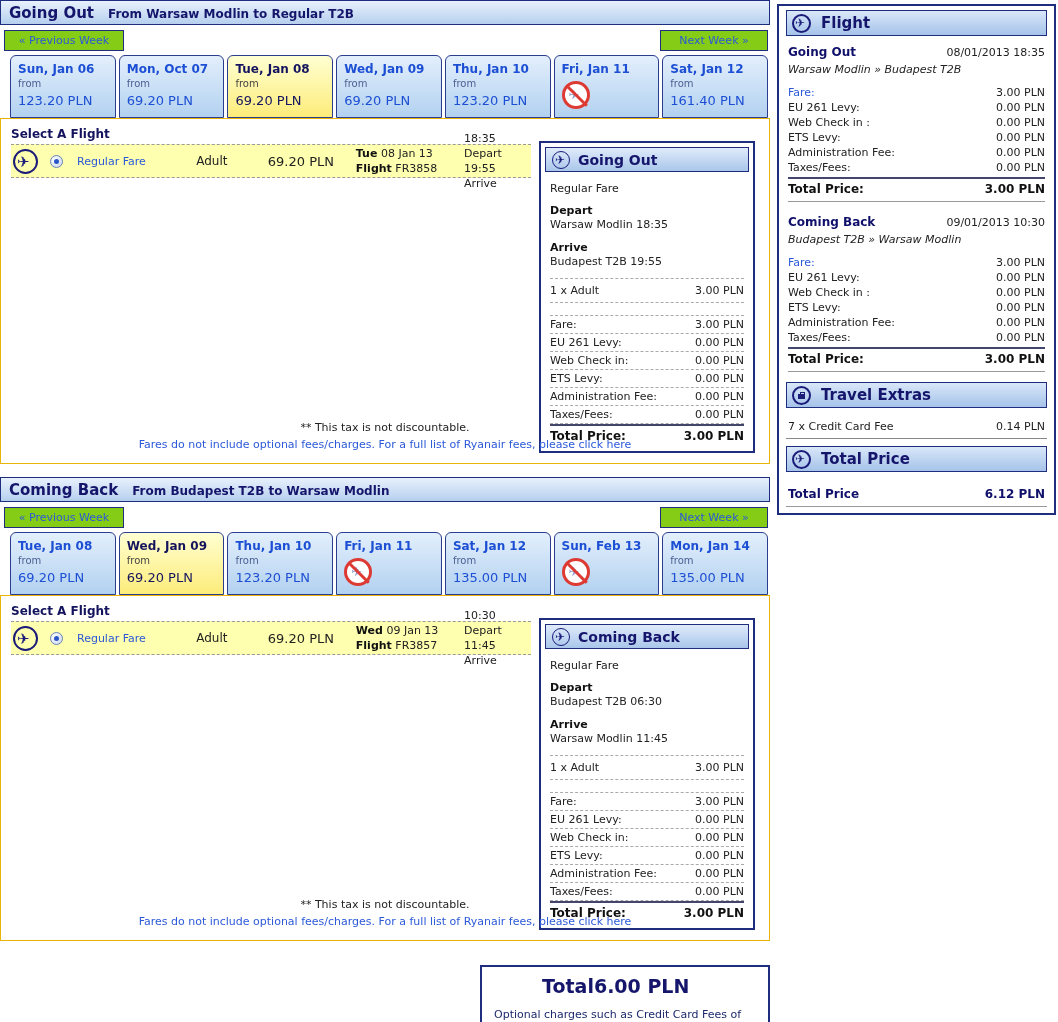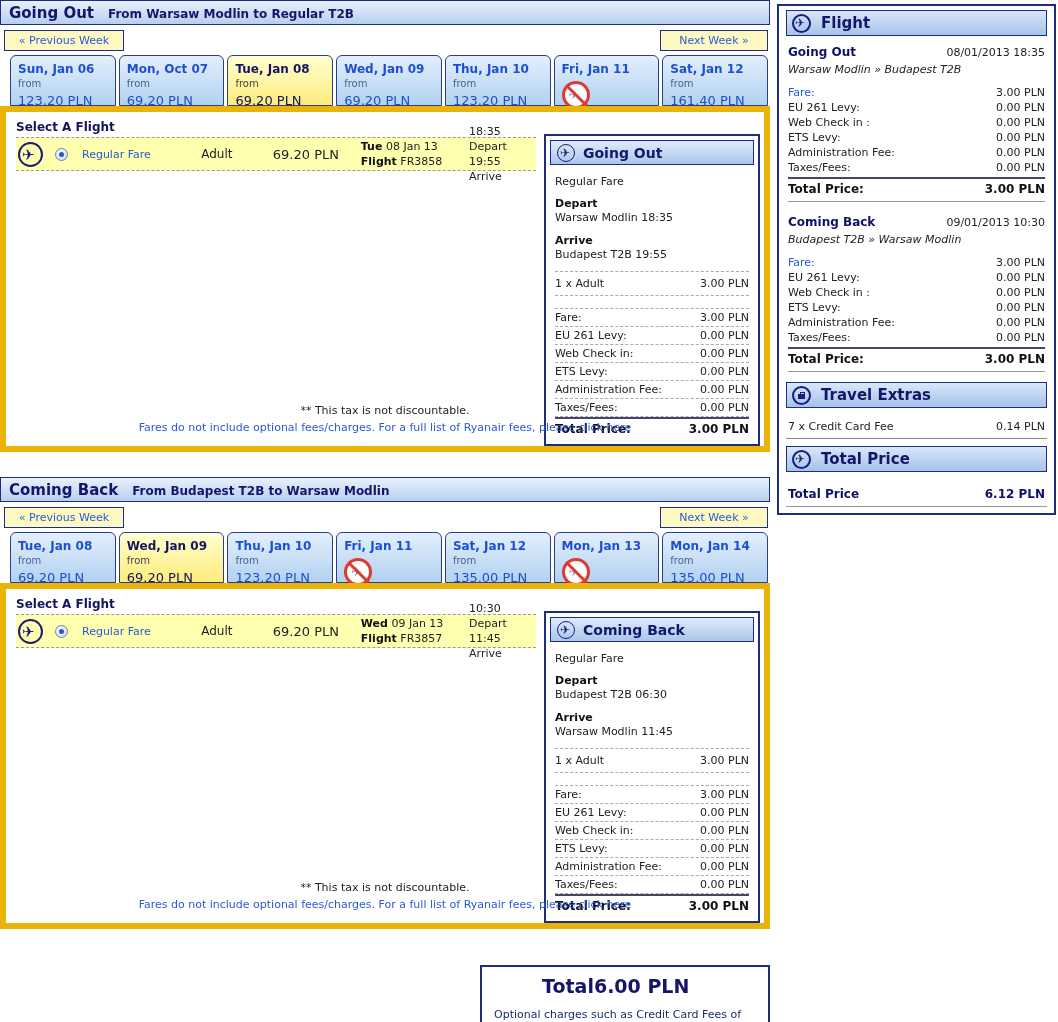--- a/index.html
+++ b/index.html
@@ -15,27 +15,27 @@
   .sec-header {
     height: 25px; border: 1px solid #1f2d7f;
     background: linear-gradient(#e8f1fd, #b6cfee);
     display: flex; align-items: center; padding-left: 8px;
   }
   .sec-title { font-size: 15px; font-weight: bold; color: #15156b; }
   .sec-subtitle { font-size: 12px; font-weight: bold; color: #15156b; margin-left: 14px; padding-top: 2px; }
 
   .week-nav { position: relative; height: 22px; margin-top: 5px; }
   .week-btn {
-    position: absolute; top: 0; height: 21px; line-height: 19px; background: #fef9c3;
+    position: absolute; top: 0; height: 21px; line-height: 19px; background: #84cc16;
     border: 1px solid #1f2d7f; color: #2b59d8; text-align: center; cursor: pointer;
   }
   .week-btn.prev { left: 4px; width: 120px; }
   .week-btn.next { right: 2px; width: 108px; }
 
-  .day-tabs { display: flex; gap: 3px; margin: 3px 2px 0 10px; height: 51px; }
+  .day-tabs { display: flex; gap: 3px; margin: 3px 2px 0 10px; height: 63px; }
   .day-tab {
     flex: 1; border: 1px solid #2b3d8f; border-radius: 6px 6px 0 0;
     background: linear-gradient(#e3effc, #b2d1f0); padding: 6px 4px 0 7px; cursor: pointer;
   }
   .day-tab.selected { background: linear-gradient(#ffffd2, #fdec7a); }
   .day-name { display: block; font-weight: bold; font-size: 12px; color: #1d4fd4; margin-bottom: 2px; }
   .day-tab.selected .day-name { color: #14145e; }
   .day-from { display: block; font-size: 10px; color: #4a5f92; margin-bottom: 4px; }
   .day-tab.selected .day-from { color: #444; }
   .day-price { display: block; font-size: 13px; color: #1d4fd4; }
@@ -44,21 +44,21 @@
   .no-fly-icon {
     display: inline-block; width: 28px; height: 28px; border: 3px solid #dd3a33;
     border-radius: 50%; position: relative; margin-top: 3px; background: #fff;
   }
   .no-fly-icon::before { content: "\2708"; position: absolute; left: 4px; top: 3px; font-size: 13px; color: #8a9bce; }
   .no-fly-icon::after {
     content: ""; position: absolute; left: -3px; top: 10px; width: 29px; height: 3px;
     background: #dd3a33; transform: rotate(45deg);
   }
 
-  .section-body { border: 6px solid #eab308; background: #fff; height: 346px; position: relative; }
+  .section-body { border: 1px solid #eab308; background: #fff; height: 346px; position: relative; }
   .select-label { font-weight: bold; font-size: 12px; color: #14145e; margin: 8px 0 3px 10px; }
   .flight-row {
     margin-left: 10px; width: 520px; height: 34px; background: #feffaf;
     border-top: 1px dashed #9a9a9a; border-bottom: 1px dashed #9a9a9a;
     display: flex; align-items: center;
   }
   .plane-badge {
     width: 25px; height: 25px; border: 2px solid #1b1b7a; border-radius: 50%;
     position: relative; flex: none; margin-left: 2px;
   }
@@ -289,21 +289,21 @@
         <span class="day-name">Thu, Jan 10</span>
         <span class="day-from">from</span>
         <span class="day-price">123.20 PLN</span>
       </div>
       <div class="day-tab no-flight"><span class="day-name">Fri, Jan 11</span><span class="no-fly-icon"></span></div>
       <div class="day-tab">
         <span class="day-name">Sat, Jan 12</span>
         <span class="day-from">from</span>
         <span class="day-price">135.00 PLN</span>
       </div>
-      <div class="day-tab no-flight"><span class="day-name">Mon, Jan 13</span><span class="no-fly-icon"></span></div>
+      <div class="day-tab no-flight"><span class="day-name">Sun, Feb 13</span><span class="no-fly-icon"></span></div>
       <div class="day-tab">
         <span class="day-name">Mon, Jan 14</span>
         <span class="day-from">from</span>
         <span class="day-price">135.00 PLN</span>
       </div>
     </div>
   <div class="section-body">
     <div class="select-label">Select A Flight</div>
     <div class="flight-row">
       <span class="plane-badge"></span>

